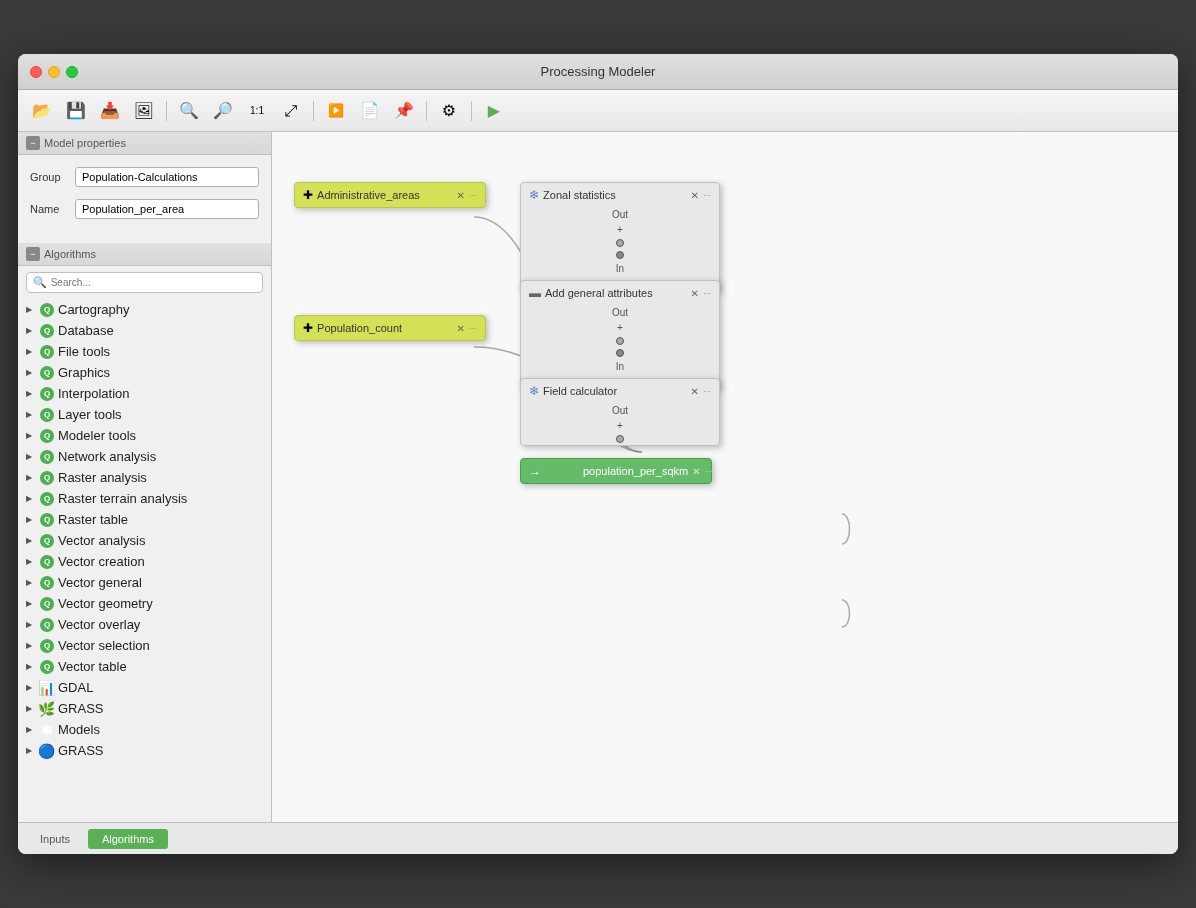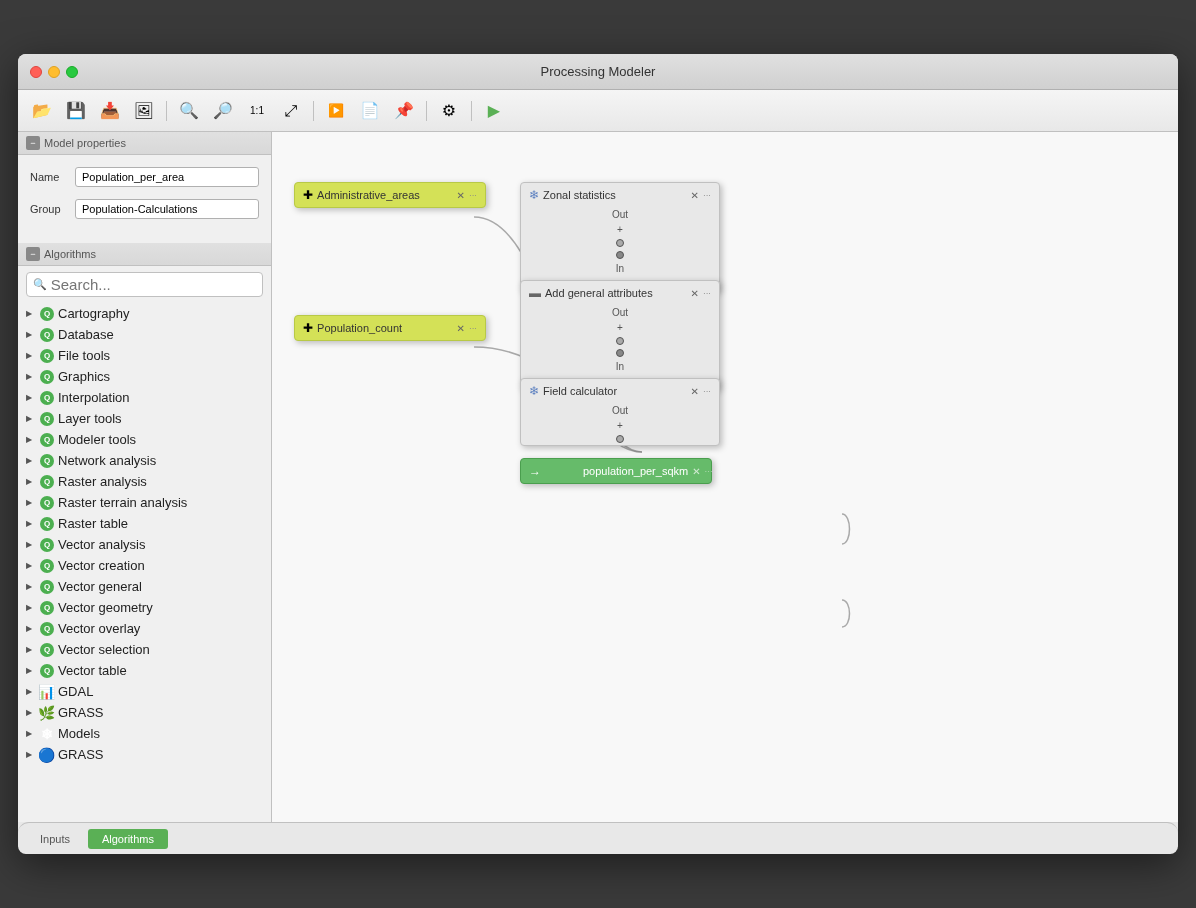--- a/index.html
+++ b/index.html
@@ -150,21 +150,21 @@
       background: white;
       border: 1px solid #c0c0c0;
       border-radius: 4px;
       padding: 3px 6px;
       gap: 4px;
     }
     .search-icon { color: #888; font-size: 11px; }
     .search-input {
       border: none;
       outline: none;
-      font-size: 15px;
+      font-size: 10px;
       width: 100%;
       background: transparent;
     }
     .algo-list {
       flex: 1;
       overflow-y: auto;
     }
     .algo-item {
       display: flex;
       align-items: center;
@@ -300,21 +300,20 @@
       justify-content: flex-start;
     }
     .bottom-tabs {
       height: 32px;
       background: #e8e8e8;
       border-top: 1px solid #c0c0c0;
       display: flex;
       align-items: center;
       padding: 0 8px;
       gap: 4px;
-      border-radius: 11px;
     }
     .tab-btn {
       padding: 4px 14px;
       border-radius: 3px;
       border: none;
       cursor: pointer;
       font-size: 11px;
     }
     .tab-inactive {
       background: transparent;
@@ -362,26 +361,26 @@
   <div class="content">
 
     <div class="sidebar">
 
       <div class="sidebar-section">
         <div class="collapse-btn">−</div>
         <span>Model properties</span>
       </div>
       <div class="model-properties">
         <div class="form-row">
+          <span class="form-label">Group</span>
+          <input class="form-input" type="text" value="Population-Calculations" style="">
+        </div>
+        <div class="form-row">
           <span class="form-label">Name</span>
           <input class="form-input" type="text" value="Population_per_area" style="">
-        </div>
-        <div class="form-row">
-          <span class="form-label">Group</span>
-          <input class="form-input" type="text" value="Population-Calculations" style="">
         </div>
       </div>
 
       <div class="algorithms-panel">
         <div class="sidebar-section">
           <div class="collapse-btn">−</div>
           <span>Algorithms</span>
         </div>
         <div class="search-box">
           <span class="search-icon">🔍</span>

